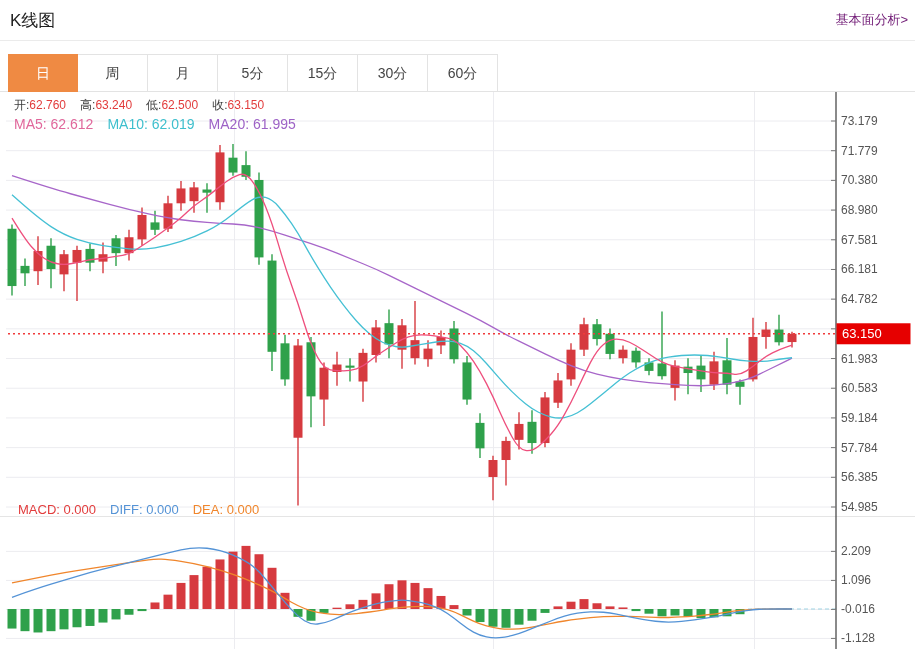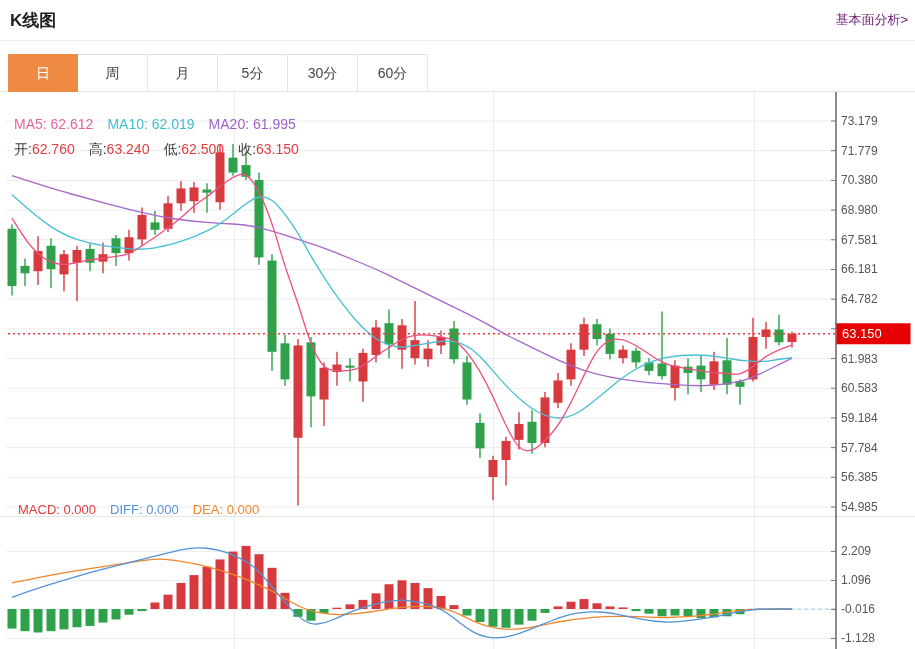--- a/index.html
+++ b/index.html
@@ -1,28 +1,28 @@
 <!DOCTYPE html>
 <html><head>
 <meta charset="utf-8">
 <style>
   html,body{margin:0;padding:0;}
   body{width:915px;height:649px;position:relative;overflow:hidden;background:#fff;
        font-family:"Liberation Sans","DejaVu Sans",sans-serif;-webkit-font-smoothing:antialiased;}
   .title-row{position:absolute;top:0;left:0;width:915px;height:41px;border-bottom:1px solid #ebebeb;box-sizing:border-box;}
-  .page-title{margin:0;position:absolute;left:10px;top:9px;font-size:17px;font-weight:bold;color:#1f1f1f;}
+  .page-title{margin:0;position:absolute;left:10px;top:9px;font-size:17px;font-weight:normal;color:#1f1f1f;}
   .fund-link{position:absolute;right:7px;top:11px;font-size:13px;color:#701a75;text-decoration:none;cursor:pointer;}
   .tabbar{position:absolute;top:54px;left:0;width:915px;height:38px;border-bottom:1px solid #e3e3e3;box-sizing:border-box;}
   .tabs{position:absolute;left:8px;top:0;display:flex;}
   .tab{width:70px;height:38px;line-height:37px;text-align:center;font-size:14px;color:#444;
        background:#fff;border:1px solid #e3e3e3;border-left:none;box-sizing:border-box;cursor:pointer;}
   .tab:first-child{border-left:1px solid #e3e3e3;}
   .tab.active{background:#ef8a43;border-color:#ef8a43;color:#fff;}
   .legend{position:absolute;white-space:nowrap;z-index:5;}
-  #legend-ohlc{top:97px;left:14px;font-size:14px;margin-top:44px;}
+  #legend-ohlc{top:97px;left:14px;font-size:12px;}
   #legend-ma{top:116px;left:14px;font-size:14px;}
   #legend-macd{top:502px;left:18px;font-size:13px;}
   .legend span{margin-right:14px;}
   #chart-svg{position:absolute;top:92px;left:0;}
   .axis-label{font-size:12px;fill:#555;}
   .tag-text{font-size:13px;fill:#fff;}
 </style>
 </head>
 <body>
 
@@ -30,20 +30,21 @@
   <h1 class="page-title">K线图</h1>
   <a class="fund-link">基本面分析&gt;</a>
 </div>
 
 <div class="tabbar">
   <div class="tabs" id="tabs">
       <div class="tab active">日</div>
       <div class="tab">周</div>
       <div class="tab">月</div>
       <div class="tab">5分</div>
+      <div class="tab">15分</div>
       <div class="tab">30分</div>
       <div class="tab">60分</div>
     </div>
 </div>
 
 <div class="legend" id="legend-ohlc"><span><b style="font-weight: normal; color: rgb(60, 60, 60);">开:</b><b style="font-weight: normal; color: rgb(226, 60, 60);">62.760</b></span><span><b style="font-weight: normal; color: rgb(60, 60, 60);">高:</b><b style="font-weight: normal; color: rgb(226, 60, 60);">63.240</b></span><span><b style="font-weight: normal; color: rgb(60, 60, 60);">低:</b><b style="font-weight: normal; color: rgb(226, 60, 60);">62.500</b></span><span><b style="font-weight: normal; color: rgb(60, 60, 60);">收:</b><b style="font-weight: normal; color: rgb(226, 60, 60);">63.150</b></span></div>
 <div class="legend" id="legend-ma"><span><b style="font-weight: normal; color: rgb(224, 103, 155);">MA5:</b><b style="font-weight: normal; color: rgb(224, 103, 155);"> 62.612</b></span><span><b style="font-weight: normal; color: rgb(62, 191, 205);">MA10:</b><b style="font-weight: normal; color: rgb(62, 191, 205);"> 62.019</b></span><span><b style="font-weight: normal; color: rgb(157, 98, 198);">MA20:</b><b style="font-weight: normal; color: rgb(157, 98, 198);"> 61.995</b></span></div>
 <div class="legend" id="legend-macd"><span><b style="font-weight: normal; color: rgb(226, 60, 60);">MACD:</b><b style="font-weight: normal; color: rgb(226, 60, 60);"> 0.000</b></span><span><b style="font-weight: normal; color: rgb(84, 147, 214);">DIFF:</b><b style="font-weight: normal; color: rgb(84, 147, 214);"> 0.000</b></span><span><b style="font-weight: normal; color: rgb(240, 134, 44);">DEA:</b><b style="font-weight: normal; color: rgb(240, 134, 44);"> 0.000</b></span></div>
 
 <svg id="chart-svg" width="915" height="557" viewBox="0 92 915 557">

